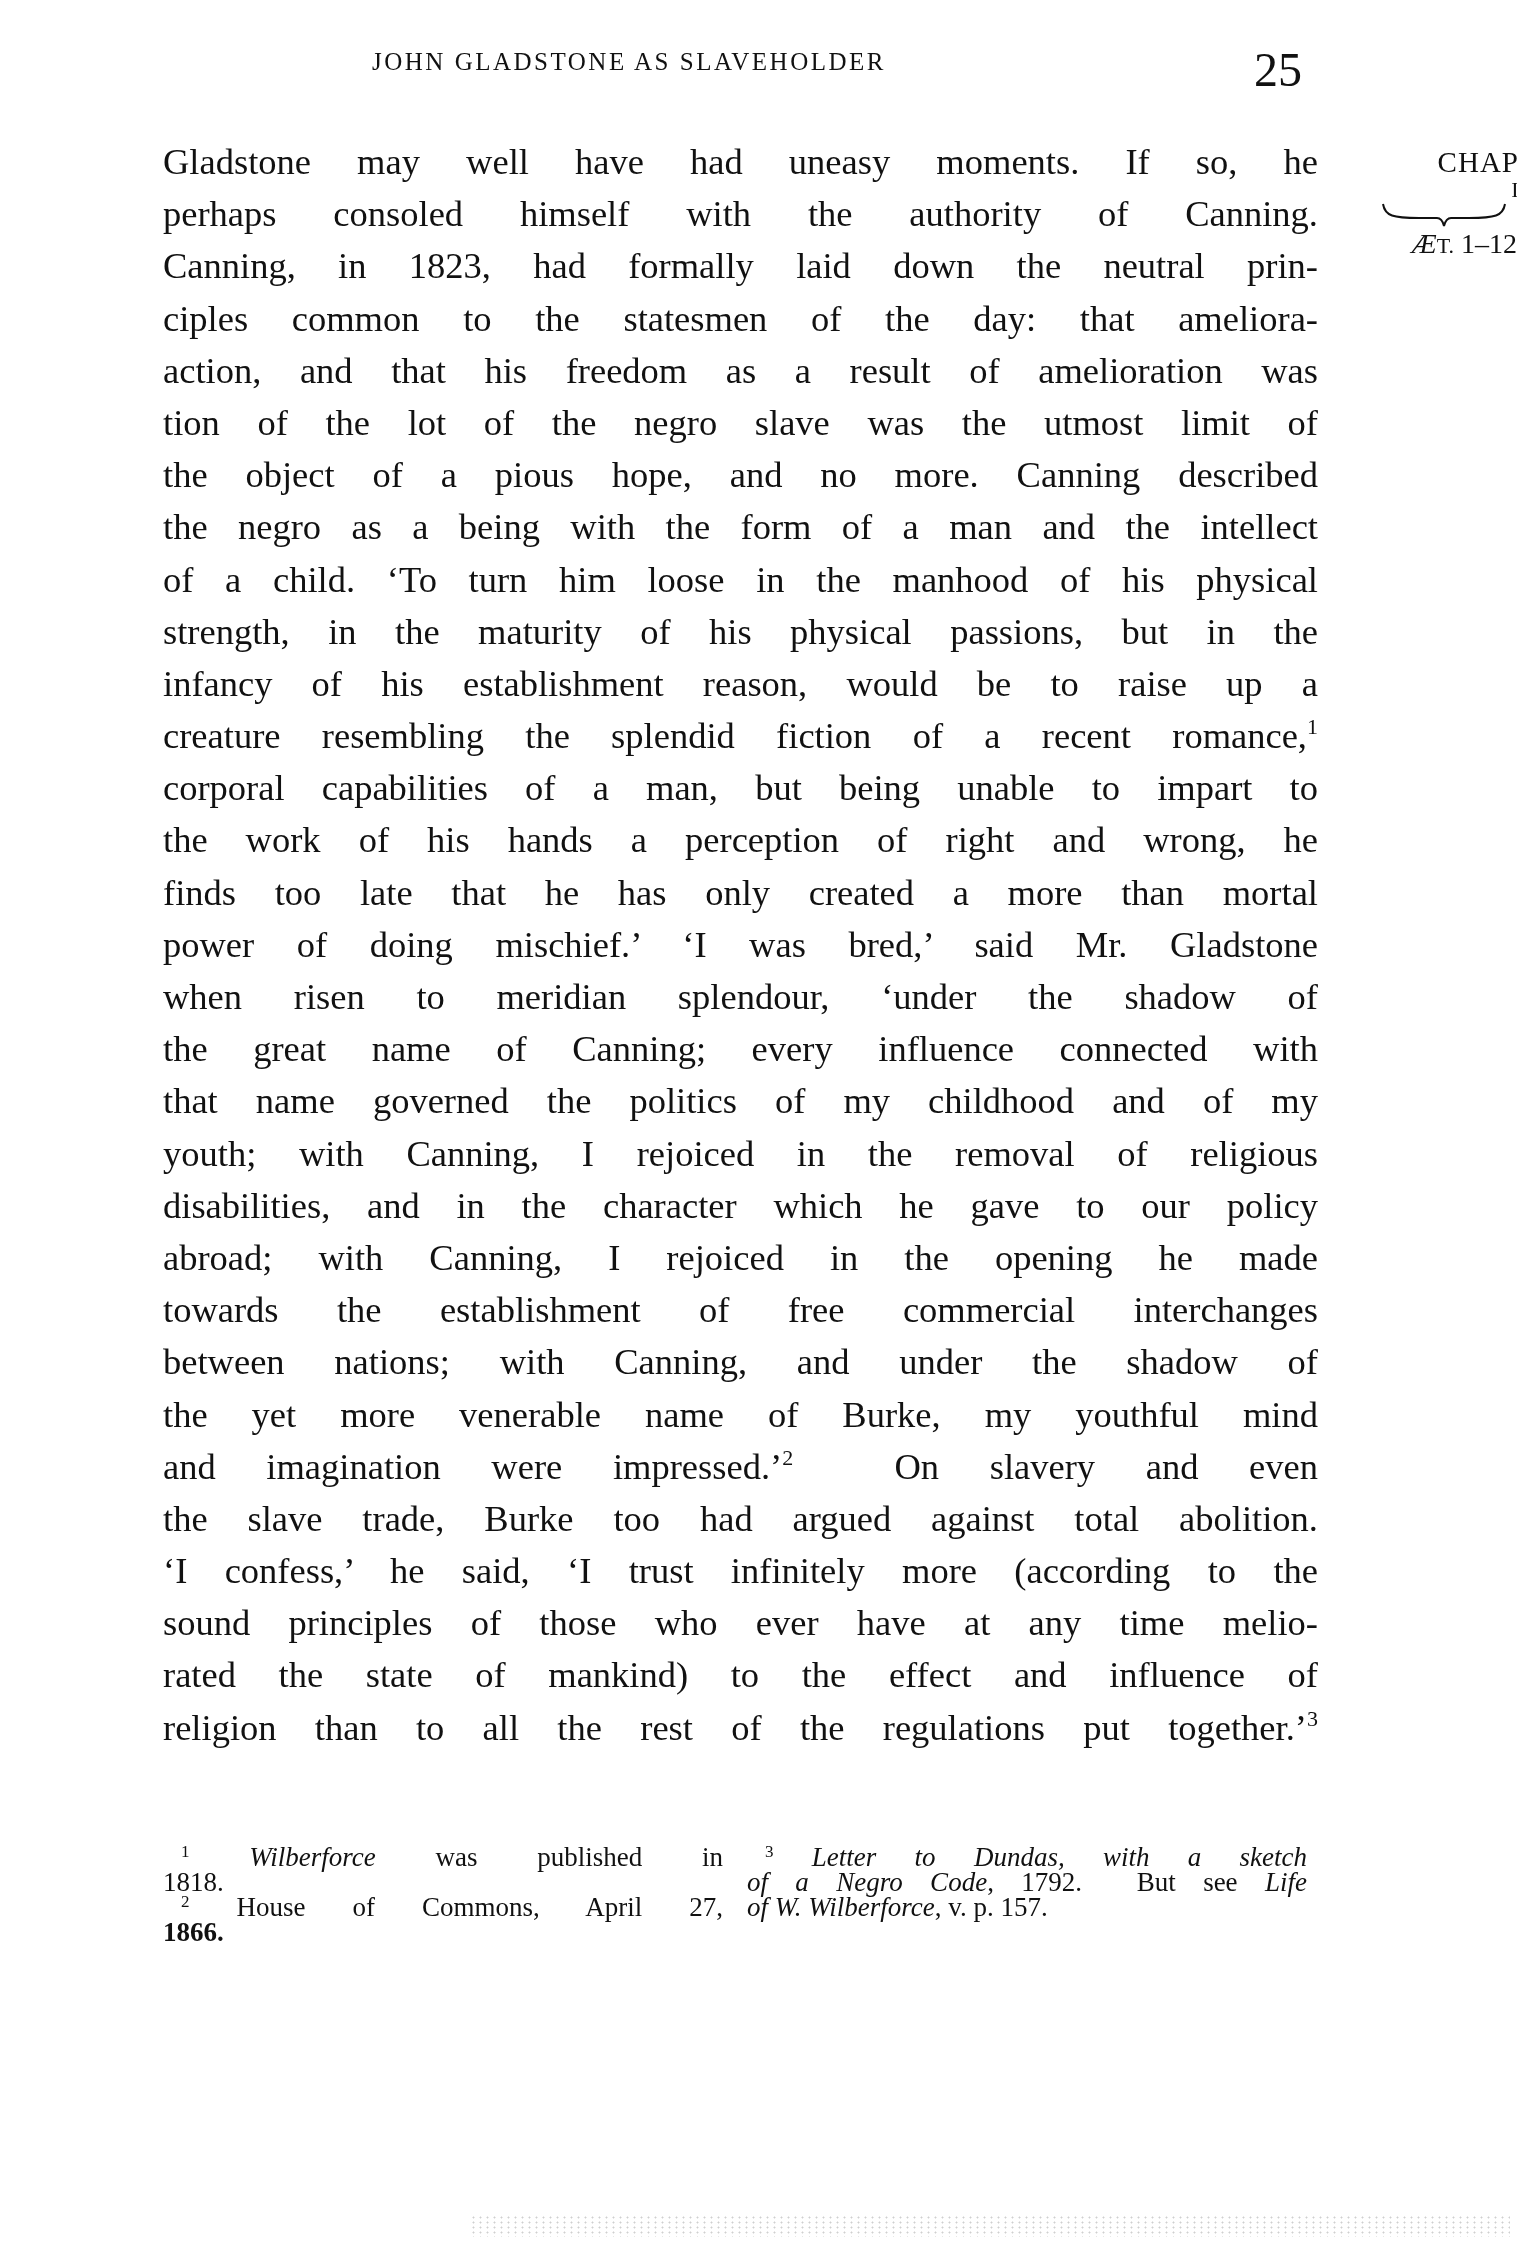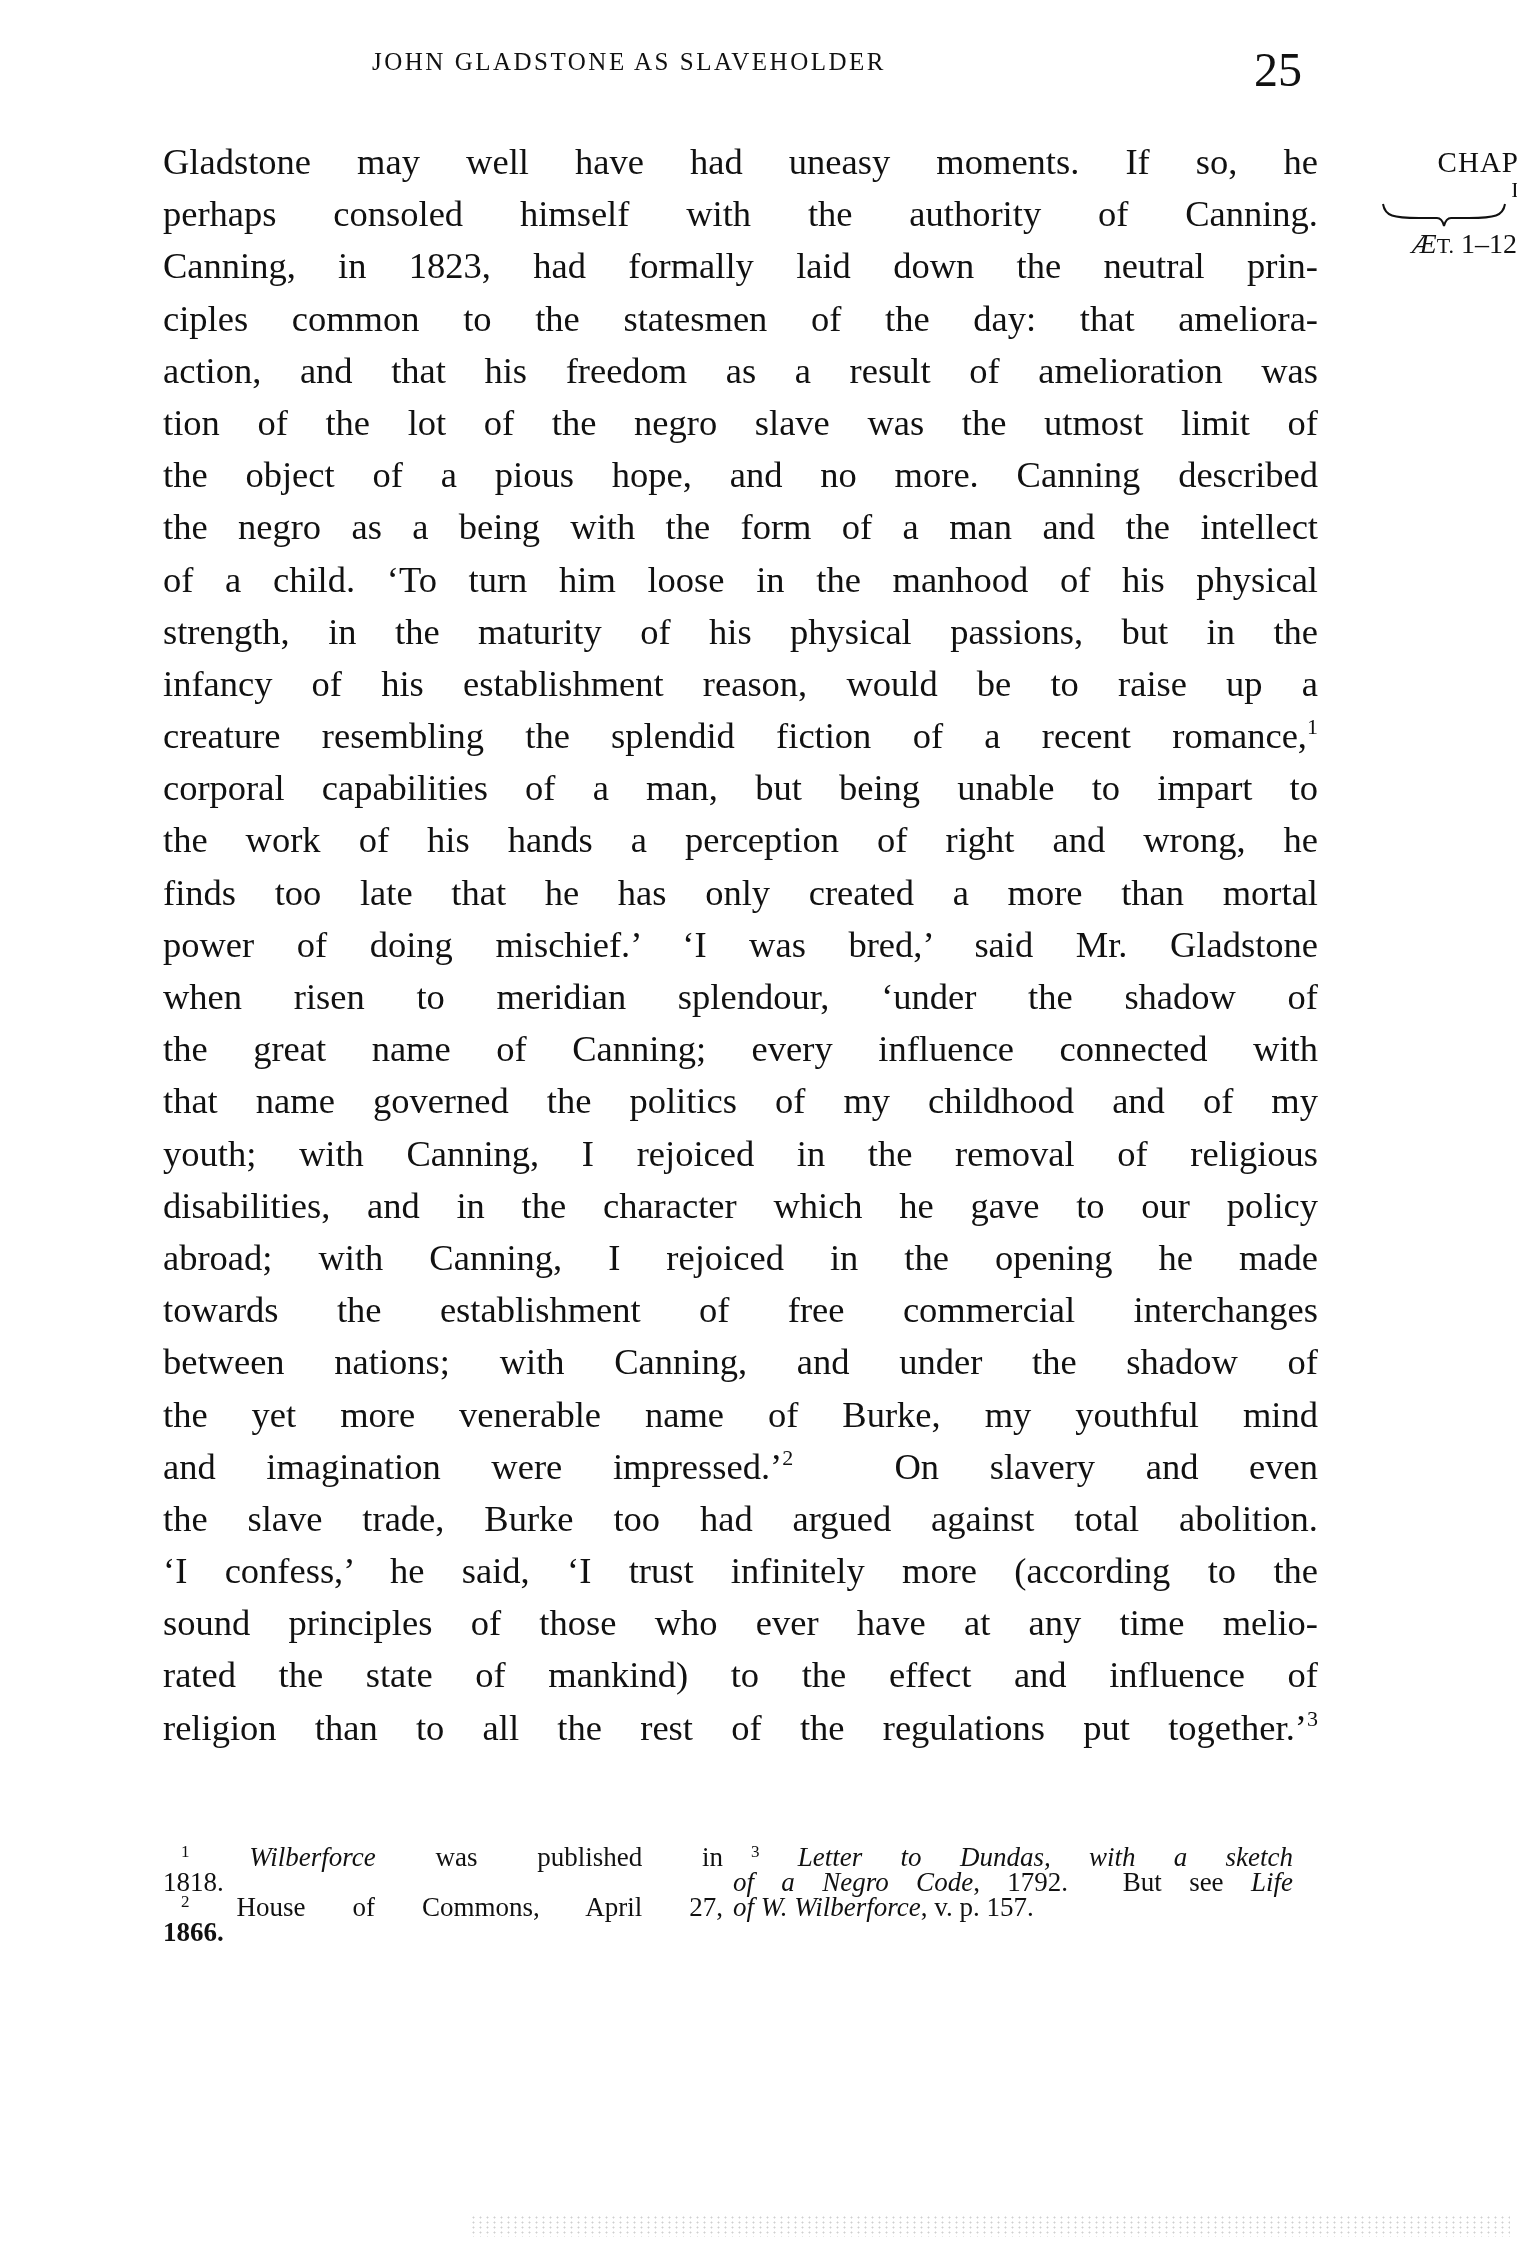--- a/index.html
+++ b/index.html
@@ -108,21 +108,21 @@
       width: 1155px;
       font-size: 27px;
       line-height: 25px;
     }
     .fn-col {
       position: absolute;
       top: 0;
       width: 560px;
     }
     .fn-col.left { left: 0; }
-    .fn-col.right { left: 570px; }
+    .fn-col.right { left: 584px; }
     .fn-item .line {
       display: block;
       white-space: nowrap;
     }
     .fn-item .line.just {
       text-align: justify;
       text-align-last: justify;
     }
     .fn-item .first {
       padding-left: 18px;

